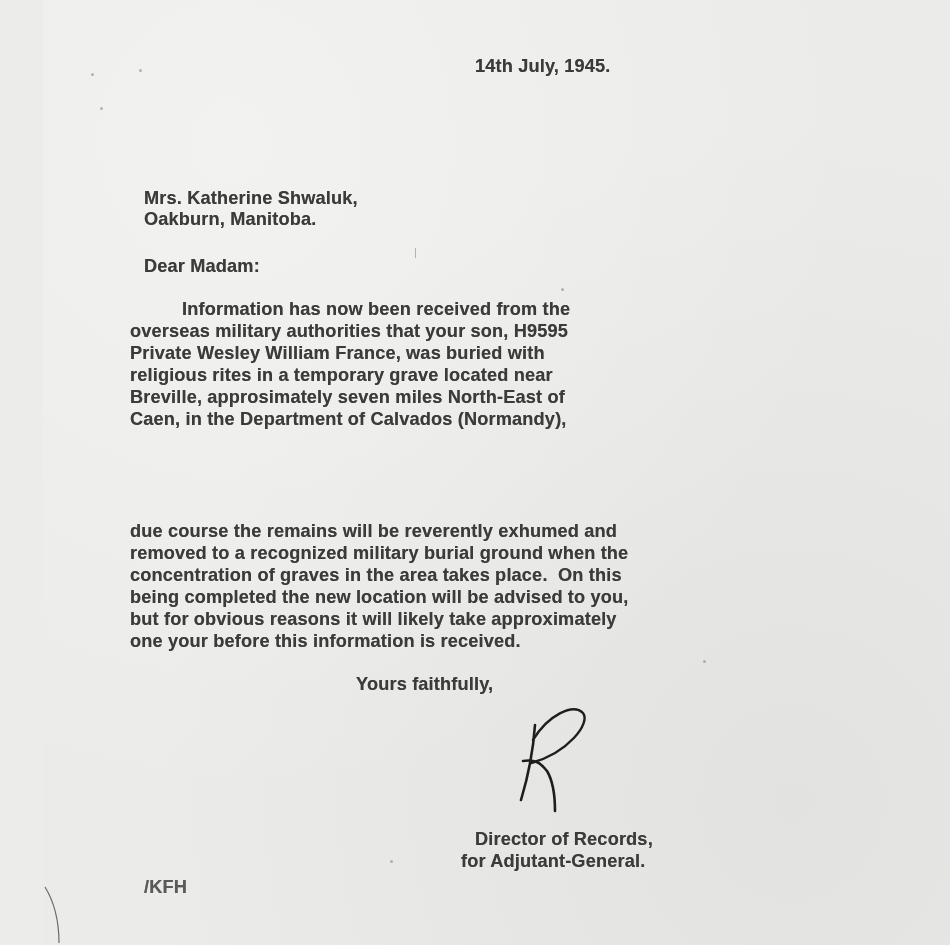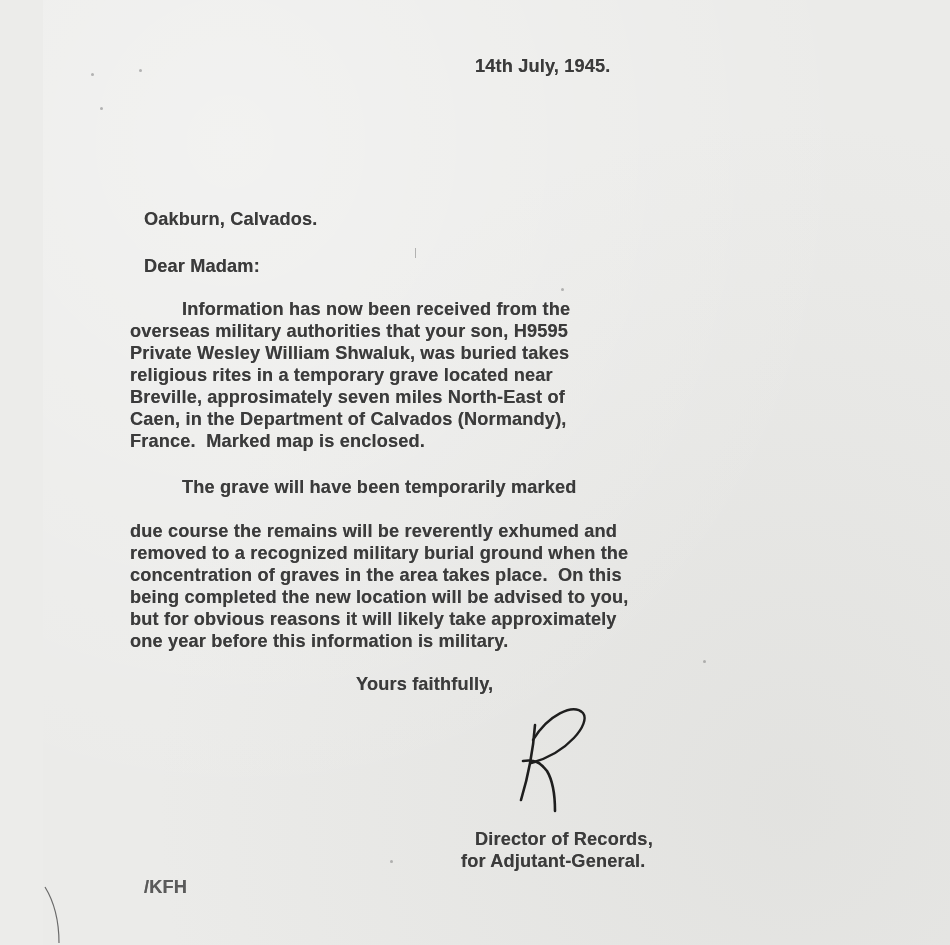--- a/index.html
+++ b/index.html
@@ -67,39 +67,38 @@
       position: absolute;
     }
   </style>
 </head>
 <body>
 
 <div class="page">
 
   <div class="line date">14th July, 1945.</div>
 
-  <div class="line addr2">Oakburn, Calvados.</div>
+  <div class="line addr1">Mrs. Katherine Shwaluk,</div>
+  <div class="line addr2">Oakburn, Manitoba.</div>
 
   <div class="line salutation">Dear Madam:</div>
 
   <div class="line p1" style="top:298px">          Information has now been received from the</div>
   <div class="line p1" style="top:320px">overseas military authorities that your son, H9595</div>
-  <div class="line p1" style="top:342px">Private Wesley William Shwaluk, was buried takes</div>
+  <div class="line p1" style="top:342px">Private Wesley William France, was buried with</div>
   <div class="line p1" style="top:364px">religious rites in a temporary grave located near</div>
   <div class="line p1" style="top:386px">Breville, approsimately seven miles North-East of</div>
   <div class="line p1" style="top:408px">Caen, in the Department of Calvados (Normandy),</div>
-  <div class="line p1" style="top:430px">France.  Marked map is enclosed.</div>
 
-  <div class="line p1" style="top:476px">          The grave will have been temporarily marked</div>
   <div class="line p1" style="top:520px">due course the remains will be reverently exhumed and</div>
   <div class="line p1" style="top:542px">removed to a recognized military burial ground when the</div>
   <div class="line p1" style="top:564px">concentration of graves in the area takes place.  On this</div>
   <div class="line p1" style="top:586px">being completed the new location will be advised to you,</div>
   <div class="line p1" style="top:608px">but for obvious reasons it will likely take approximately</div>
-  <div class="line p1" style="top:630px">one year before this information is military.</div>
+  <div class="line p1" style="top:630px">one your before this information is received.</div>
 
   <div class="line closing">Yours faithfully,</div>
 
   <svg class="signature" viewBox="0 0 90 115">
     <path d="M22 20 C 20 50, 14 75, 8 95" stroke="#1e1e1e" stroke-width="2.6" fill="none" stroke-linecap="round"></path>
     <path d="M20 35 C 35 10, 60 -2, 70 8 C 78 18, 55 48, 18 58" stroke="#1e1e1e" stroke-width="2.4" fill="none" stroke-linecap="round"></path>
     <path d="M10 56 C 22 54, 28 58, 34 66 C 40 76, 42 90, 42 106" stroke="#1e1e1e" stroke-width="2.6" fill="none" stroke-linecap="round"></path>
   </svg>
 
   <div class="line sig2">Director of Records,</div>

